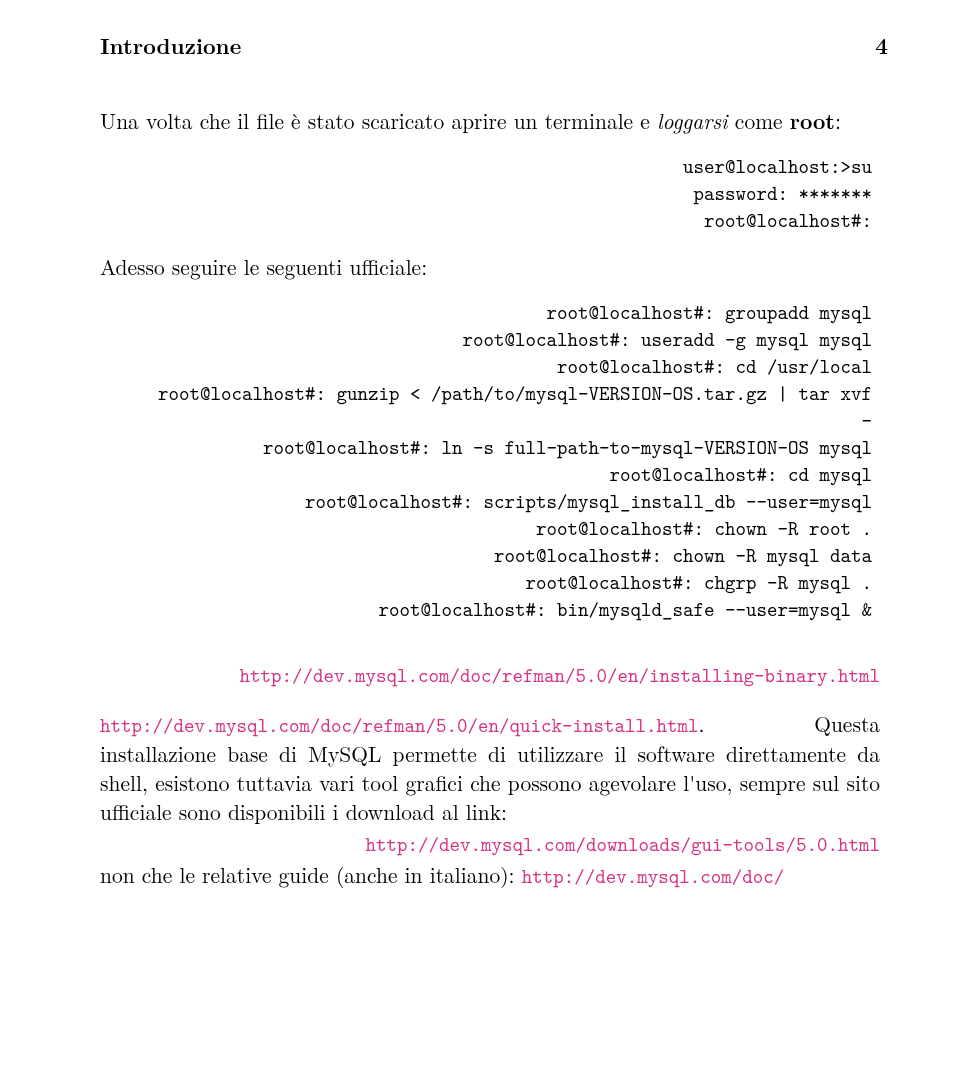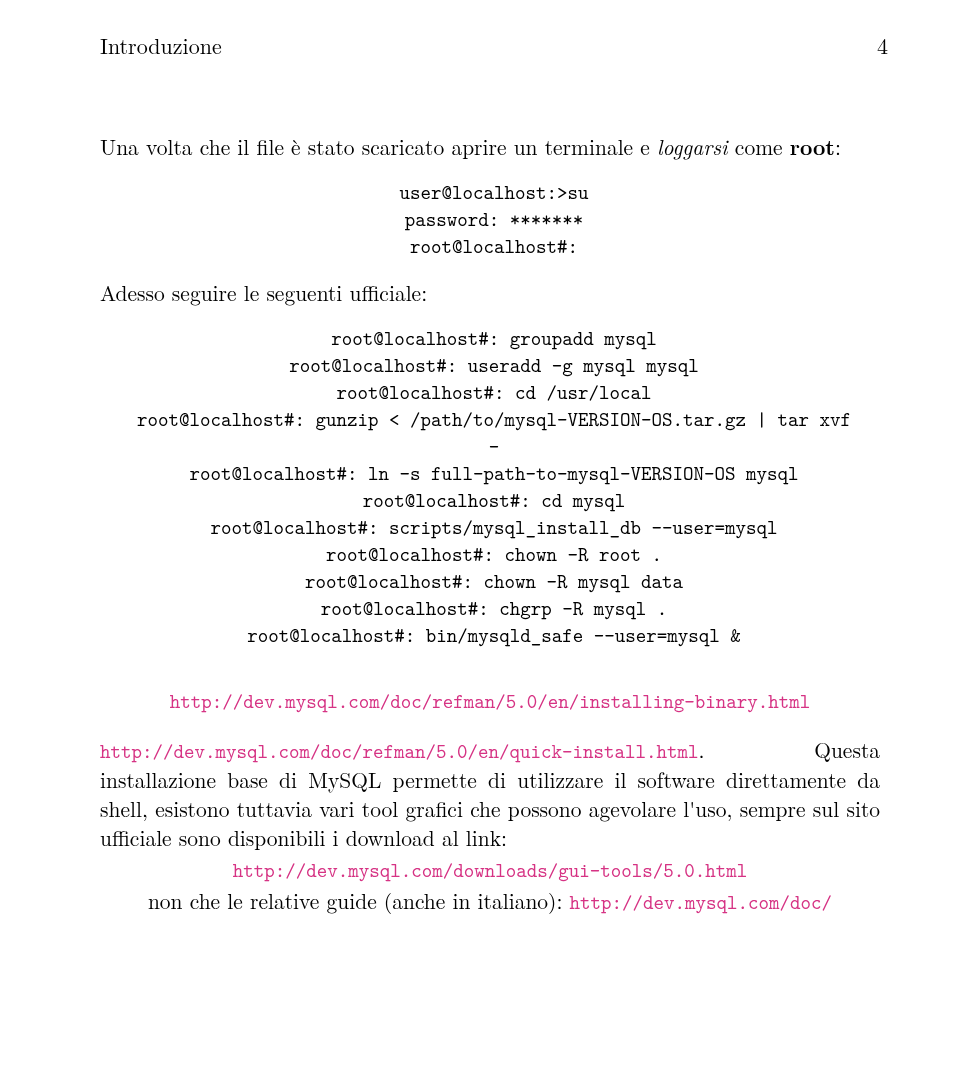--- a/index.html
+++ b/index.html
@@ -15,38 +15,38 @@
     margin: 0 auto;
     padding: 30px 72px 40px 100px;
     box-sizing: border-box;
     font-size: 21.5px;
     line-height: 1.35;
     text-align: justify;
   }
   .header {
     display: flex;
     justify-content: space-between;
-    font-weight: normal;
+    font-weight: bold;
     font-size: 22px;
-    margin-bottom: 72px;
+    margin-bottom: 46px;
     align-items: center;
   }
   .italic {
     font-style: italic;
   }
   .bold {
     font-weight: bold;
   }
   .code-block {
     font-family: "Latin Modern Mono", "Courier New", monospace;
     font-size: 20px;
     white-space: pre;
     line-height: 1.35;
-    margin: 18px 0;
-    text-align: center;
+    margin: 18px 16px;
+    text-align: right;
   }
   a.link {
     font-family: "Latin Modern Mono", "Courier New", monospace;
     font-size: 20px;
     color: #d63384;
     text-decoration: none;
   }
   p {
     margin: 0 8px 2px 0;
   }
@@ -83,29 +83,29 @@
 root@localhost#: cd mysql
 root@localhost#: scripts/mysql_install_db --user=mysql
 root@localhost#: chown -R root .
 root@localhost#: chown -R mysql data
 root@localhost#: chgrp -R mysql .
 root@localhost#: bin/mysqld_safe --user=mysql &amp;</div>
 
 
   <div class="gap"></div>
 
-  <p style="text-align:center;">
+  <p style="text-align:right;">
     <a class="link">http://dev.mysql.com/doc/refman/5.0/en/installing-binary.html</a>
   </p>
 
   <div class="gap"></div>
 
   <p>
     <a class="link">http://dev.mysql.com/doc/refman/5.0/en/quick-install.html</a><span>. Questa installazione base di MySQL permette di utilizzare il software direttamente da shell, esistono tuttavia vari tool grafici che possono agevolare l'uso, sempre sul sito ufficiale sono disponibili i download al link:</span>
   </p>
-  <p style="text-align:center;">
+  <p style="text-align:right;">
     <a class="link">http://dev.mysql.com/downloads/gui-tools/5.0.html</a>
   </p>
-  <p style="text-align:center;">
+  <p style="text-align:left;">
     <span>non che le relative guide (anche in italiano): </span><a class="link">http://dev.mysql.com/doc/</a>
   </p>
 
 </div>
 
 </body></html>

